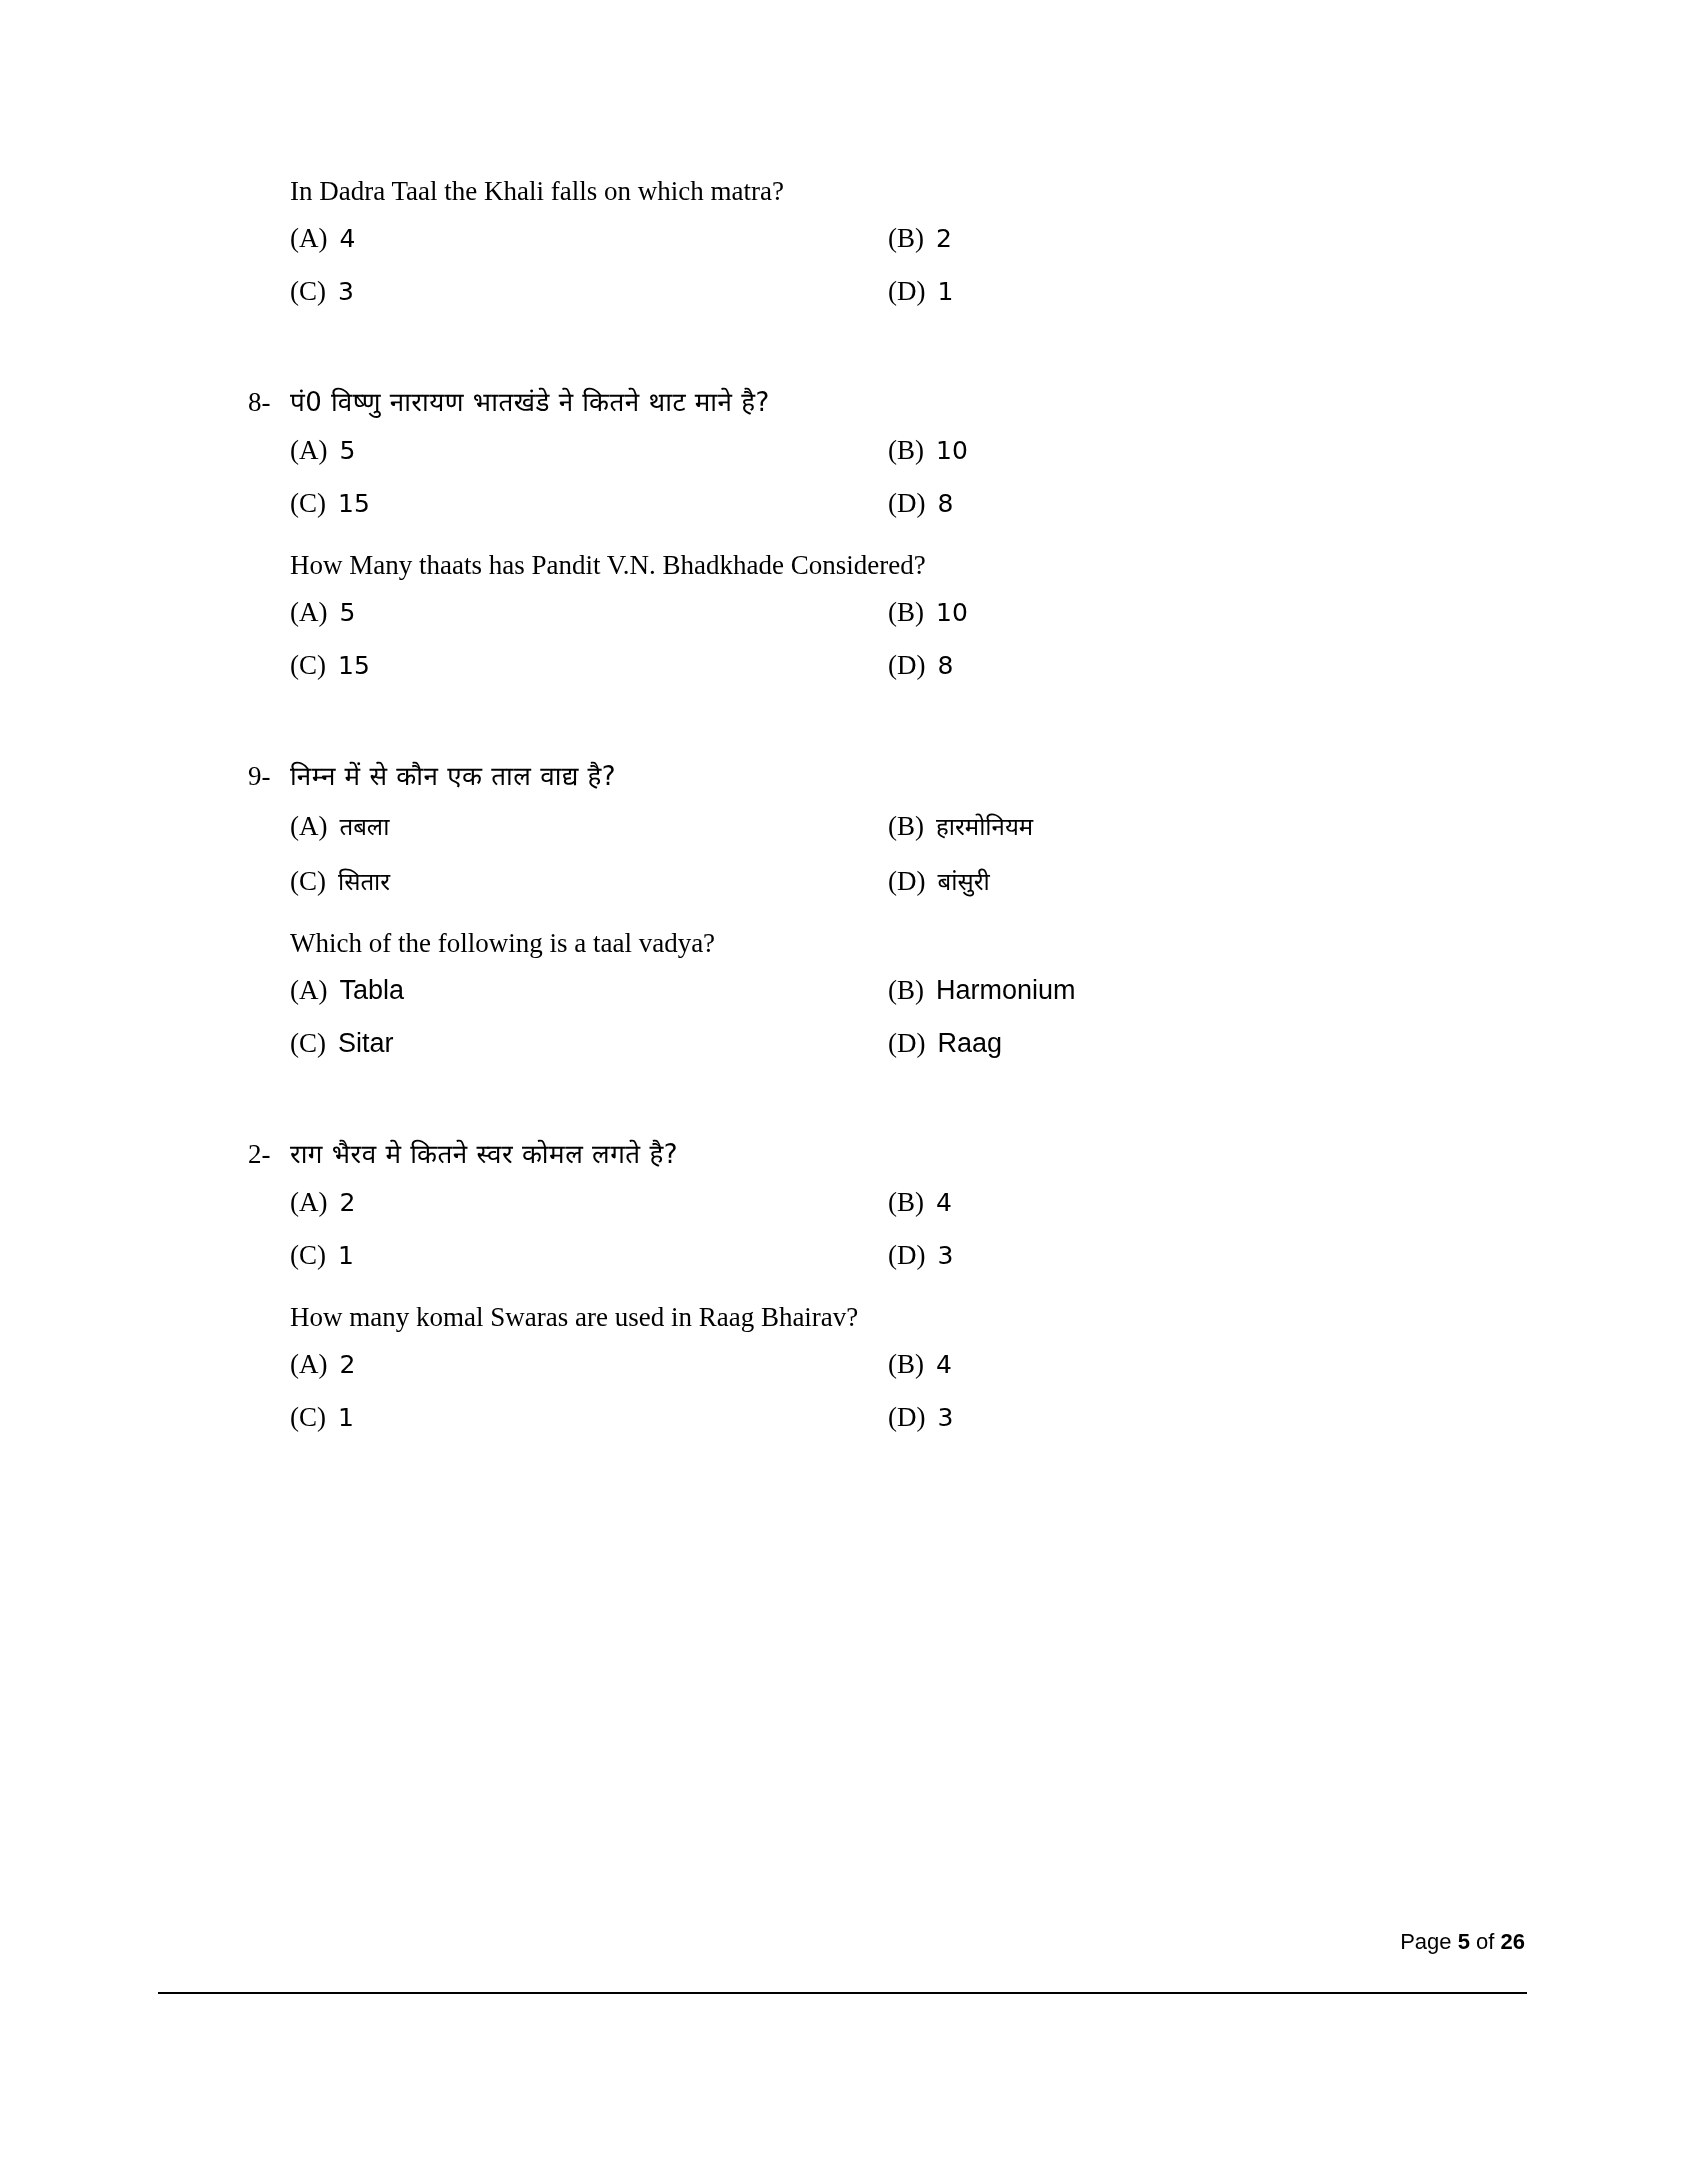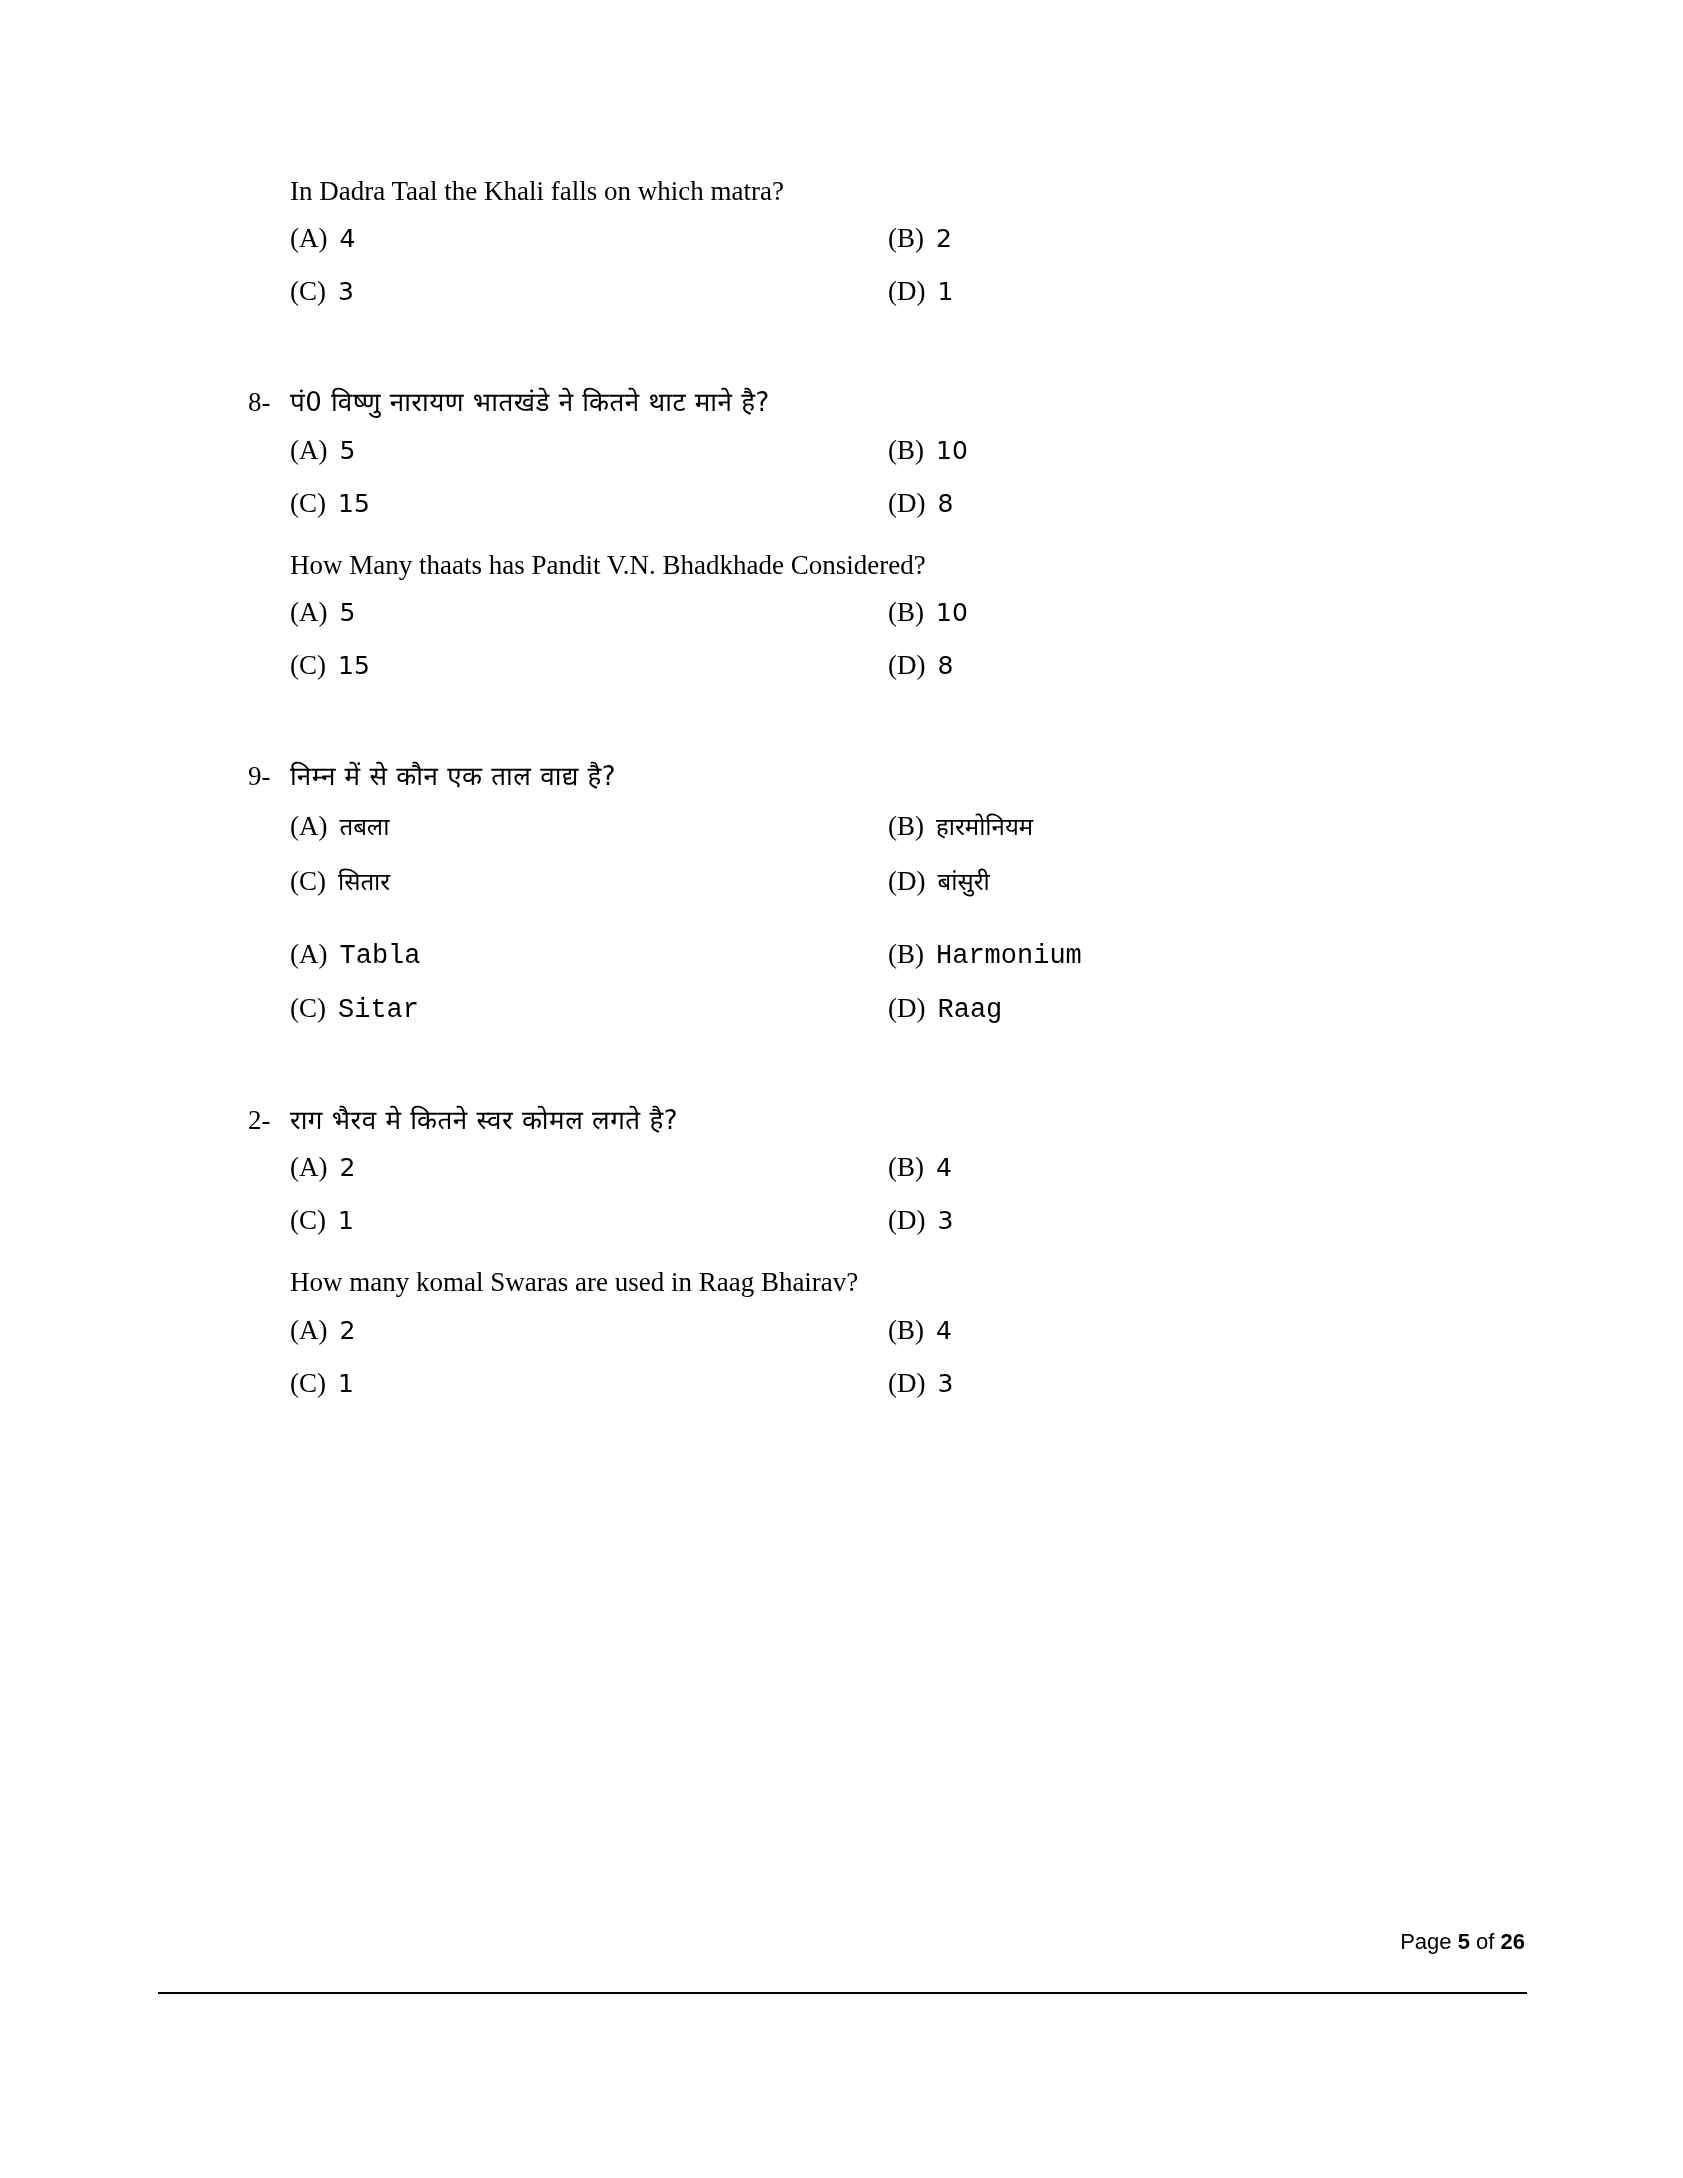--- a/index.html
+++ b/index.html
@@ -73,21 +73,21 @@
     display: flex;
     align-items: baseline;
     font-size: 27px;
   }
   .optlabel {
     flex: 0 0 auto;
     margin-right: 12px;
     font-family: "Liberation Serif", serif;
   }
   .optval-en {
-    font-family: Liberation Mono, monospace;
+    font-family: Liberation Sans, sans-serif;
     text-align: right;
   }
   .optval-hi {
     font-family: "DejaVu Sans", sans-serif;
     font-size: 24px;
   }
   .optval-num {
     font-family: "DejaVu Sans", sans-serif;
     font-size: 25px;
   }
@@ -227,20 +227,23 @@
             <span class="optlabel">(C)</span>
             <span class="optval-hi">सितार</span>
           </div>
           <div class="opt">
             <span class="optlabel">(D)</span>
             <span class="optval-hi">बांसुरी</span>
           </div>
         </div>
       </div>
       <div class="gap-sm"></div>
+      <div class="qline qstem-indent">
+        <span class="qtext-en">Which of the following is a taal vadya?</span>
+      </div>
       <div class="options">
         <div class="optrow">
           <div class="opt">
             <span class="optlabel">(A)</span>
             <span class="optval-en">Tabla</span>
           </div>
           <div class="opt">
             <span class="optlabel">(B)</span>
             <span class="optval-en">Harmonium</span>
           </div>

